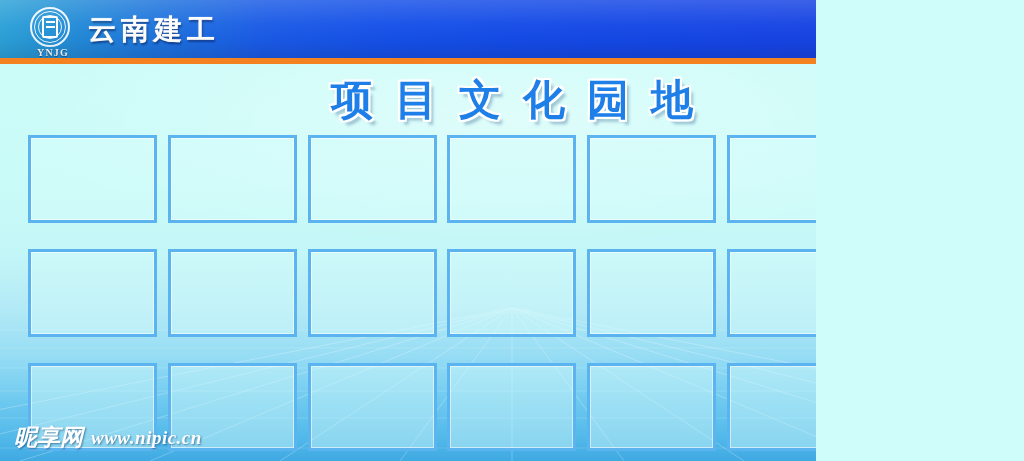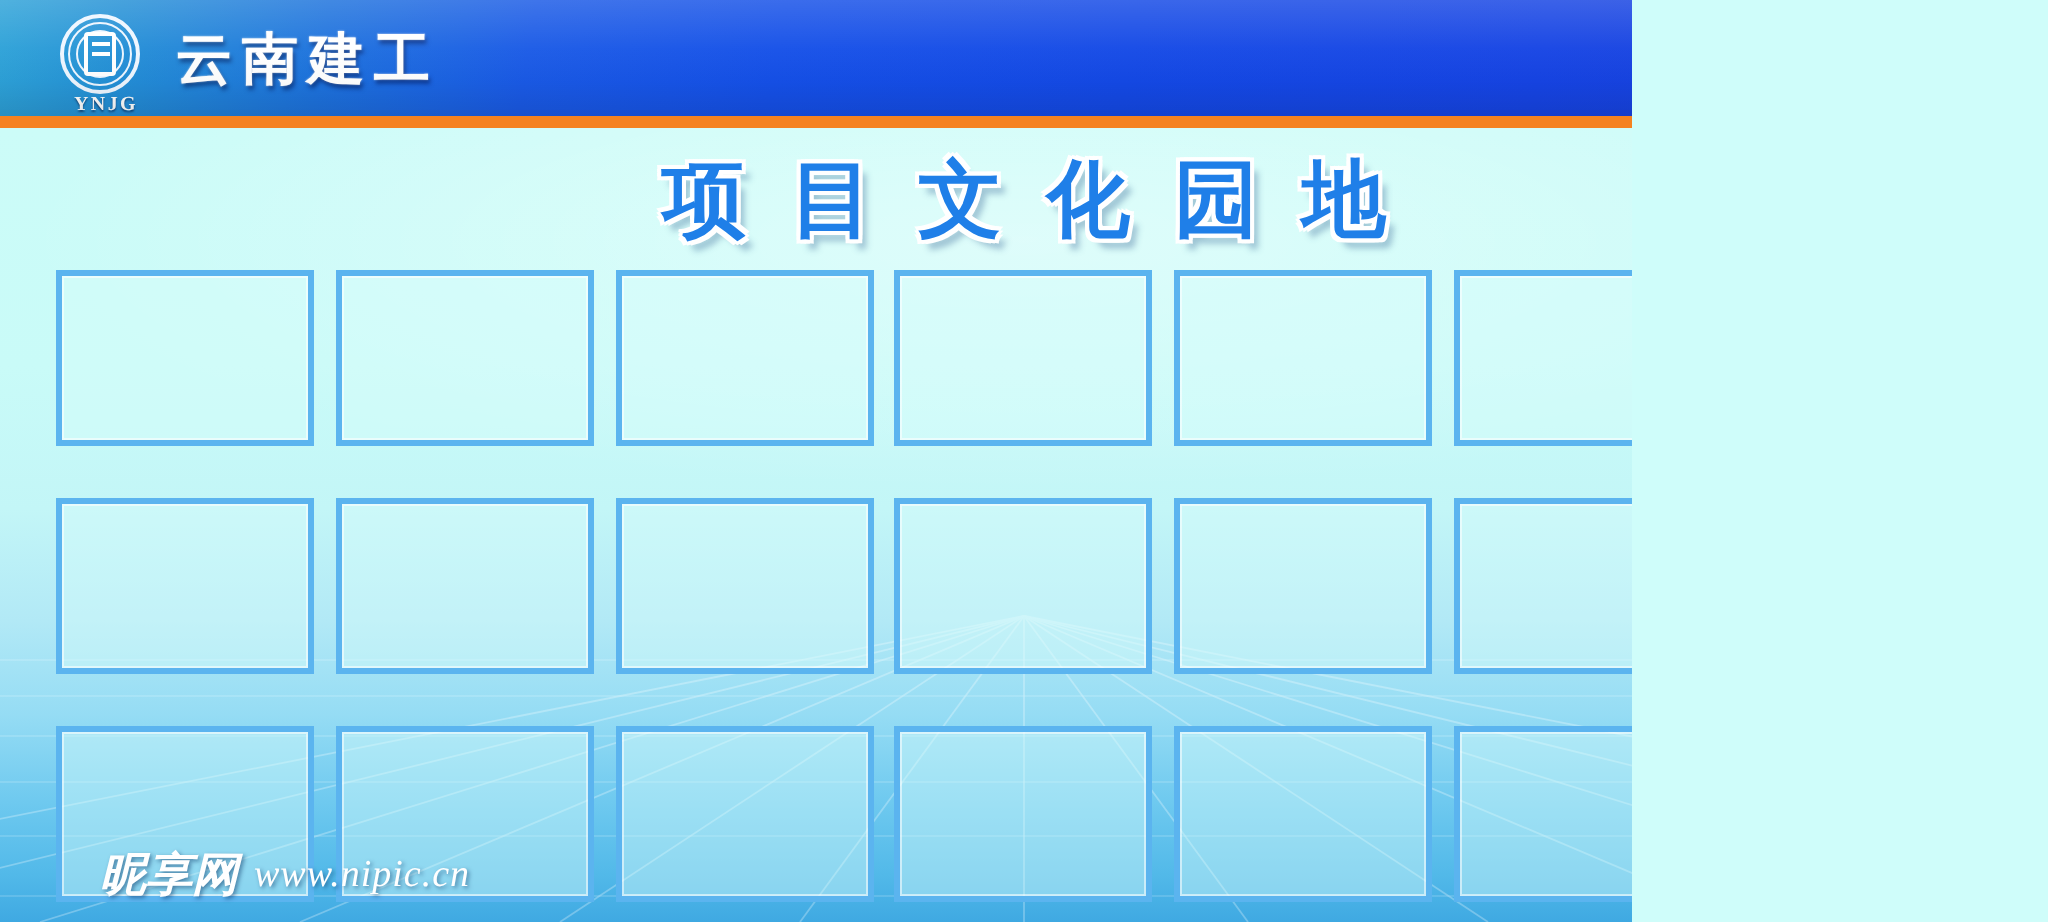--- a/index.html
+++ b/index.html
@@ -131,25 +131,24 @@
 
   
   .wm-left{
     position:absolute;left:14px;bottom:8px;display:flex;align-items:center;gap:8px;
   }
   .wm-cn{
     font-family:Liberation Mono, monospace;
     font-size:23px;font-weight:bold;color:#ffffff;letter-spacing:0px;
     font-style:italic;
     text-shadow:1px 1px 2px rgba(0,40,90,.5);
-    margin-left:36px;
   }
   .wm-url{
     font-family:"Liberation Serif", serif;
-    font-size:19px;font-style:italic;font-weight:normal;color:#ffffff;
+    font-size:19px;font-style:italic;font-weight:bold;color:#ffffff;
     letter-spacing:.5px;
     text-shadow:1px 1px 2px rgba(0,40,90,.5);
   }
   .wm-id{
     position:absolute;right:12px;bottom:11px;
     font-family:"Liberation Sans", sans-serif;
     font-size:12px;color:#ffffff;letter-spacing:.2px;
     text-shadow:0 1px 1px rgba(0,40,90,.55);
     white-space:nowrap;
   }

